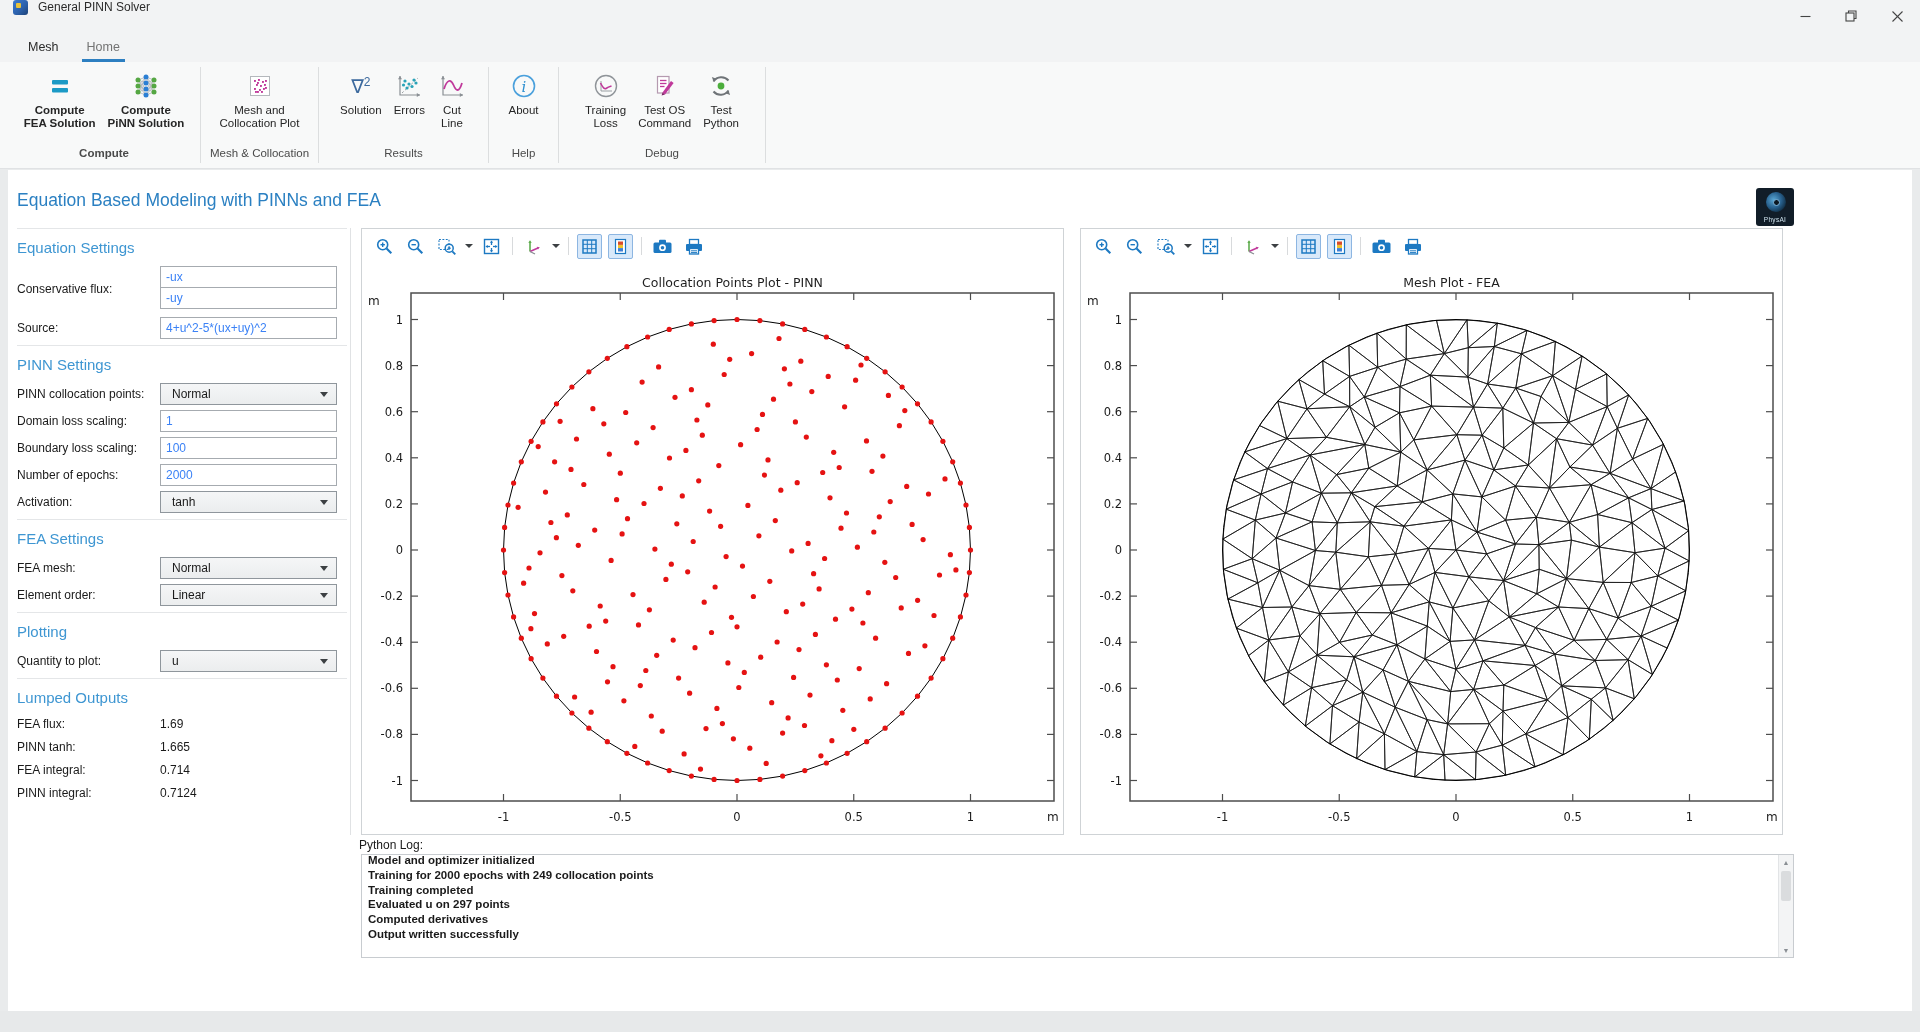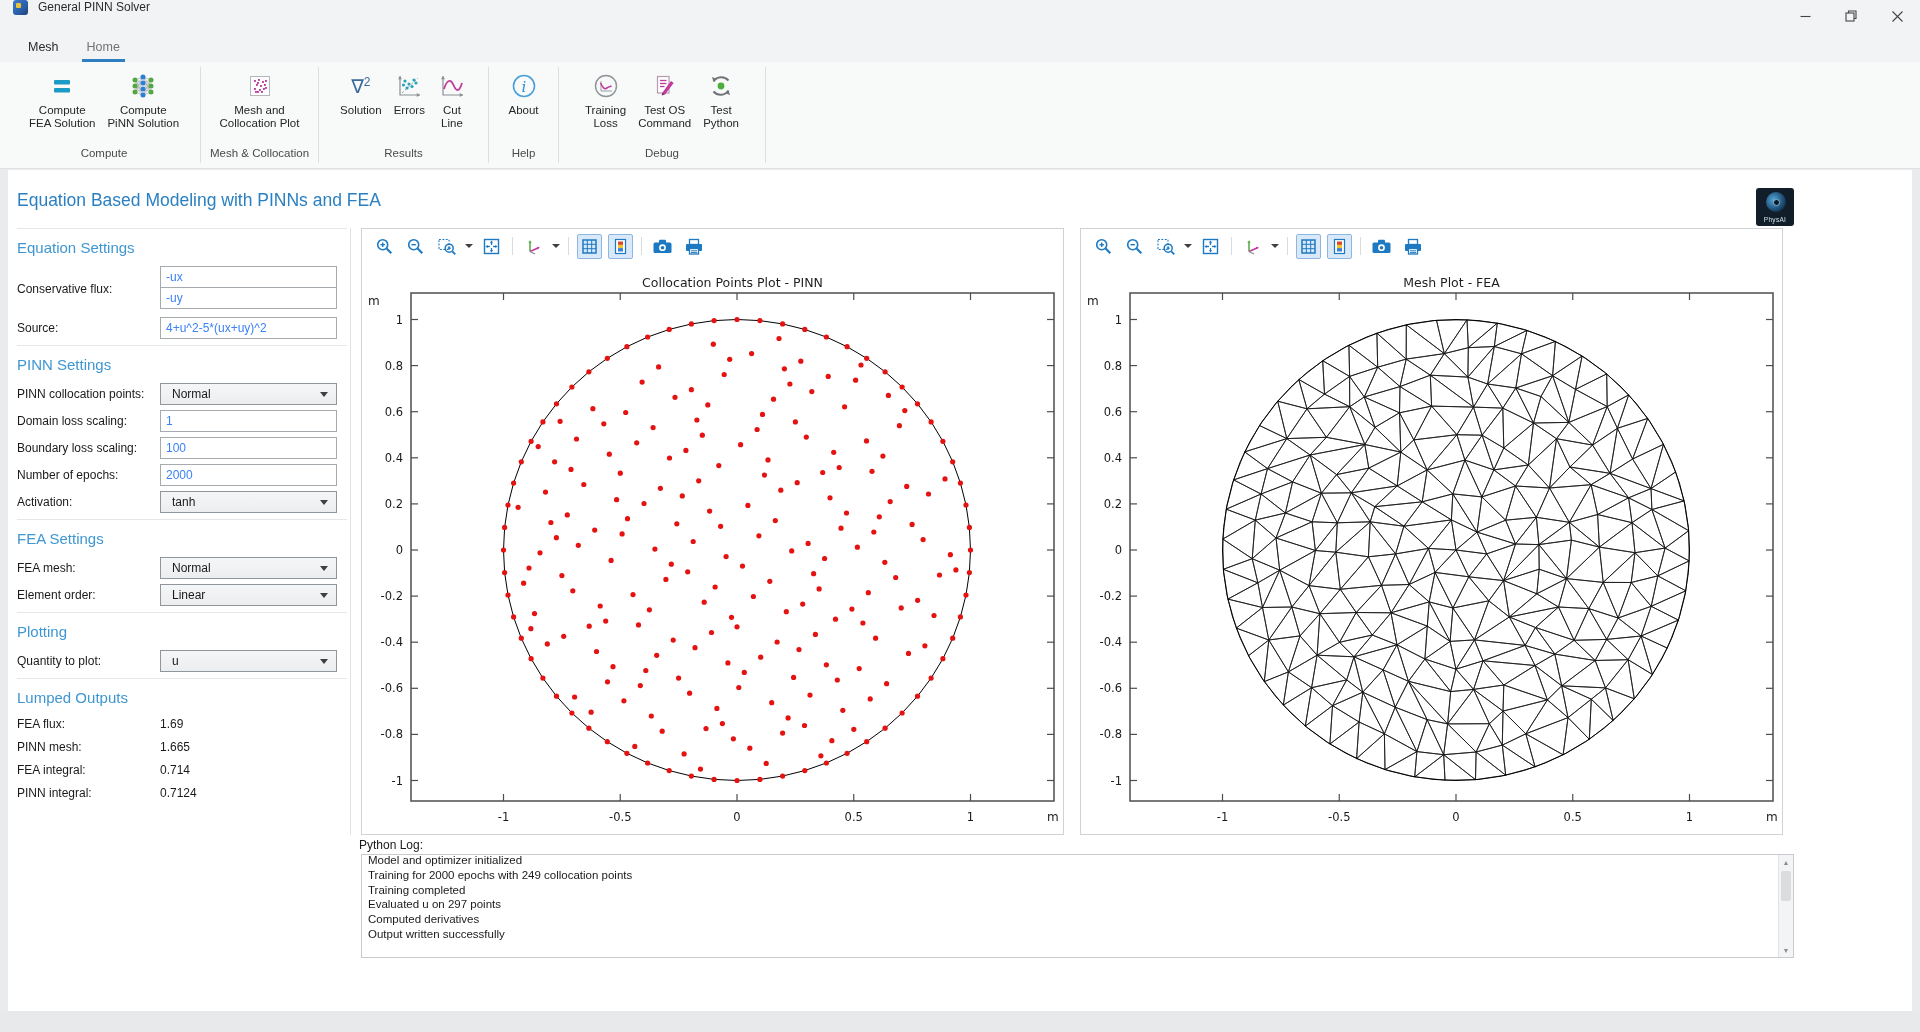--- a/index.html
+++ b/index.html
@@ -66,21 +66,21 @@
   #plot-panel-pinn{left:353px;}
   #plot-panel-fea{left:1072px;}
   .plot-toolbar{position:absolute;left:10px;top:4px;height:26px;display:flex;align-items:center;gap:6px;}
   .pt-btn{width:23px;height:23px;display:flex;align-items:center;justify-content:center;border:1px solid transparent;border-radius:2px;}
   .pt-btn.active{background:#d9e9fa;border:1px solid #8db6e2;}
   .pt-caret{width:0;height:0;border-left:4px solid transparent;border-right:4px solid transparent;border-top:4px solid #3c4043;}
   .pt-sep{width:1px;height:18px;background:#d8dadc;margin:0 2px;}
   .plot-canvas{position:absolute;left:0;top:34px;}
   
   .log-label{position:absolute;left:351px;top:668px;font-size:12px;color:#1a1a1a;}
-  .log-box{position:absolute;left:353px;top:684px;width:1433px;height:104px;border:1px solid #c8ccd0;background:#fff;box-sizing:border-box;overflow:hidden;}
+  .log-box{position:absolute;left:353px;top:684px;width:1433px;height:104px;border:1px solid #c8ccd0;background:#fff;box-sizing:border-box;overflow:hidden;font-weight:bold;}
   .log-lines{margin-top:-4px;padding:2px 6px;font-size:11.5px;line-height:14.8px;color:#1a1a1a;}
   .log-scrollbar{position:absolute;right:0;top:0;width:14px;height:102px;background:#f3f4f5;border-left:1px solid #e2e4e6;}
   .sb-arrow{position:absolute;left:0;width:14px;height:14px;display:flex;align-items:center;justify-content:center;font-size:7px;color:#8a8f94;}
   .sb-up{top:0;}  .sb-down{bottom:0;}
   .sb-thumb{position:absolute;left:2px;top:16px;width:10px;height:30px;background:#dadcde;border-radius:2px;}
 </style>
 </head>
 <body>
 
 <div id="app">
@@ -108,21 +108,21 @@
       </div>
     </div>
   </div>
 
   <div class="tabrow" id="tabrow">
       <div class="menu-tab">Mesh</div>
       <div class="menu-tab active">Home</div>
     </div>
 
   <div class="ribbon" id="ribbon">
-      <div class="rb-group" style="width: 192px;">
+      <div class="rb-group" style="width: 192px; font-weight: bold;">
         <div class="rb-buttons">
           <div class="rb-btn">
             <span class="rb-icon">
               <svg width="30" height="30" viewBox="0 0 30 30">
                 <rect x="7" y="9" width="16" height="4.5" rx="1" fill="#1b9ac6"></rect>
                 <rect x="7" y="17" width="16" height="4.5" rx="1" fill="#1b9ac6"></rect>
               </svg>
             </span>
             <span class="rb-label">Compute<br>FEA Solution</span>
           </div>
@@ -375,21 +375,21 @@
             <span class="dd-caret"></span>
           </div>
         </div>
         <div class="sec-divider"></div>
         <div class="sec-heading">Lumped Outputs</div>
         <div class="form-row static-row">
           <span class="form-label">FEA flux:</span>
           <span class="static-val">1.69</span>
         </div>
         <div class="form-row static-row">
-          <span class="form-label">PINN mesh:</span>
+          <span class="form-label">PINN tanh:</span>
           <span class="static-val">1.665</span>
         </div>
         <div class="form-row static-row">
           <span class="form-label">FEA integral:</span>
           <span class="static-val">0.714</span>
         </div>
         <div class="form-row static-row">
           <span class="form-label">PINN integral:</span>
           <span class="static-val">0.7124</span>
         </div>

